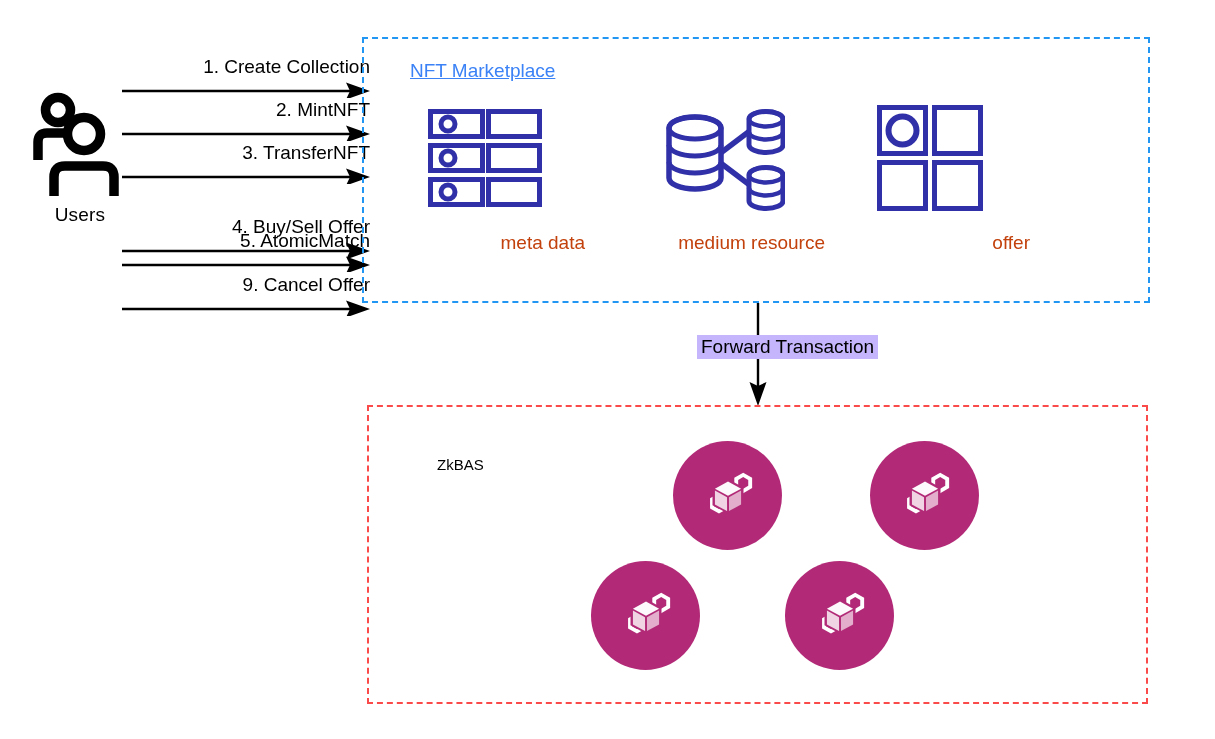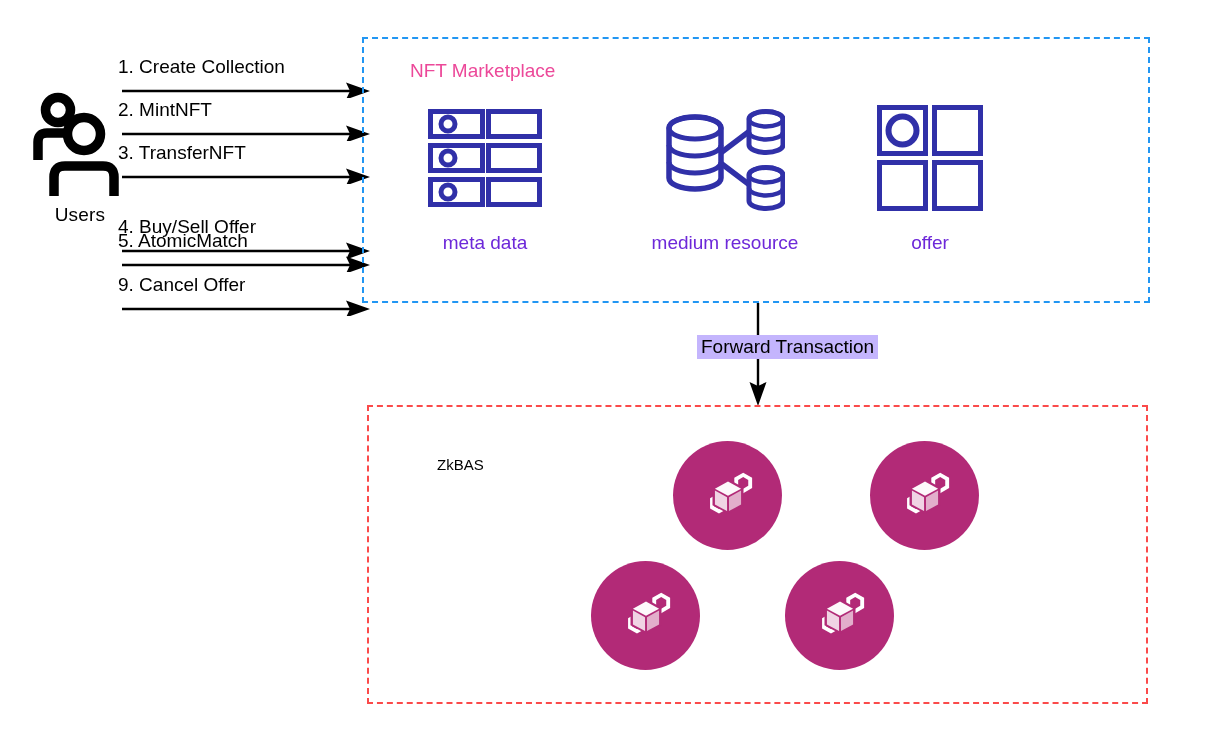--- a/index.html
+++ b/index.html
@@ -30,21 +30,21 @@
     color: #000000;
     letter-spacing: .2px;
   }
 
   
   .flow-row { left: 118px; width: 252px; height: 46px; }
   .flow-label {
     position: absolute;
     left: 0; top: 0;
     width: 252px;
-    text-align: left;
+    text-align: right;
     font-size: 19px;
     color: #000000;
     white-space: nowrap;
   }
   .flow-arrow {
     position: absolute;
     left: 4px;
     top: 26px;
     width: 248px;
     height: 16px;
@@ -61,42 +61,43 @@
   #zkbas-box {
     left: 367px; top: 405px;
     width: 781px; height: 299px;
     border: 2.5px dashed #fb4a4a;
     box-sizing: border-box;
     background: transparent;
   }
   #marketplace-title {
     left: 410px; top: 60px;
     font-size: 19px;
-    color: #ec4899;
+    color: #3b82f6;
+    text-decoration: underline;
   }
   #zkbas-title {
     left: 437px; top: 456px;
     font-size: 15px;
     color: #000000;
   }
 
   
   .mk-item { top: 100px; width: 200px; }
   .mk-icon {
     width: 200px;
     height: 116px;
     display: flex;
     align-items: center;
     justify-content: center;
   }
   .mk-label {
     width: 200px;
-    text-align: center;
-    font-size: 19px;
-    color: #6d28d9;
+    text-align: right;
+    font-size: 19px;
+    color: #c2410c;
     margin-top: 16px;
     white-space: nowrap;
   }
   #mk-item-meta { left: 385px; }
   #mk-item-medium { left: 625px; }
   #mk-item-offer { left: 830px; }
 
   
   #forward-arrow {
     left: 742px; top: 303px;

